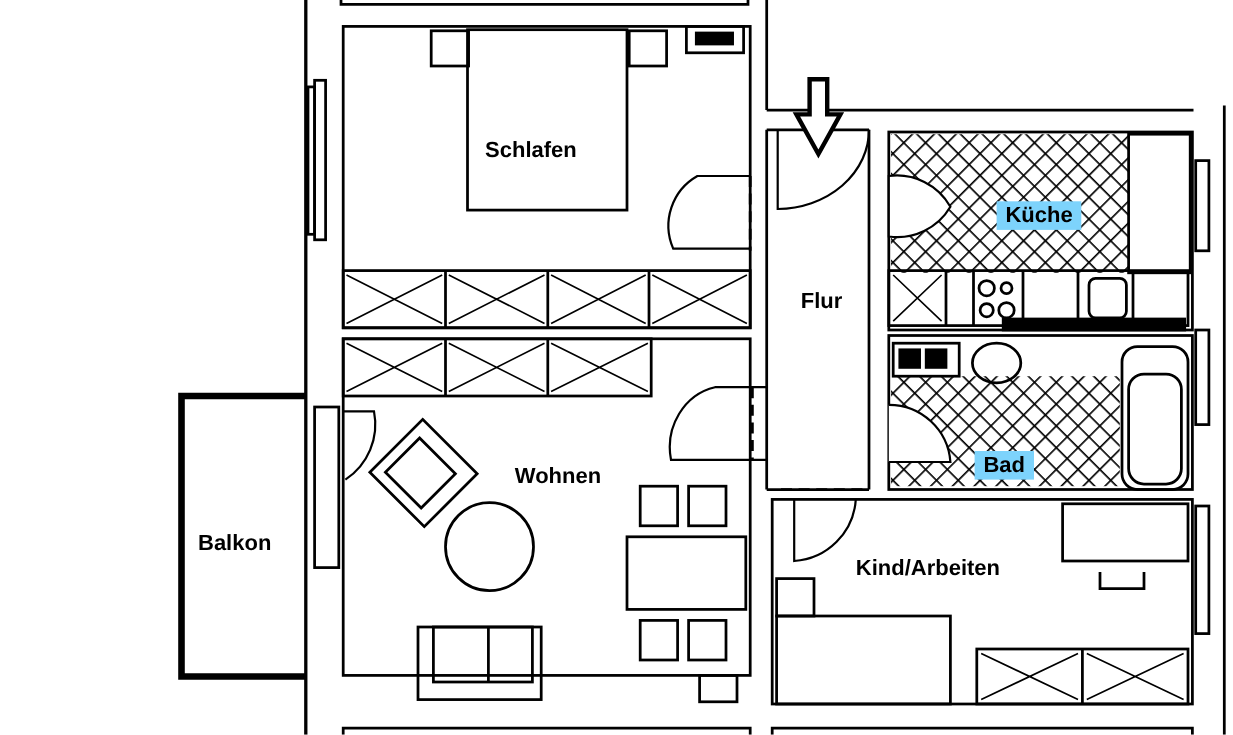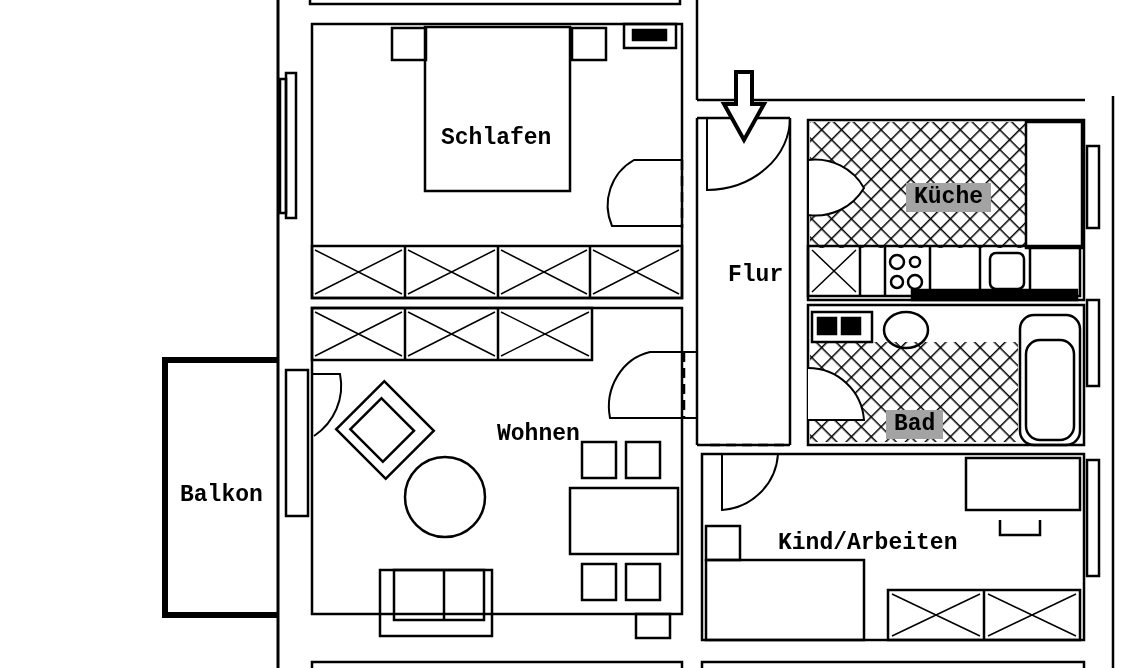--- a/index.html
+++ b/index.html
@@ -1,27 +1,27 @@
 <!DOCTYPE html>
 <html><head>
 <meta charset="utf-8">
 <style>
   html, body { margin: 0; padding: 0; background: #ffffff; }
   body { width: 1121px; height: 668px; overflow: hidden; position: relative; }
   #plan { position: absolute; left: 0; top: 0; }
   .label {
     position: absolute;
-    font-family: Liberation Mono, monospace;
+    font-family: Liberation Sans, sans-serif;
     font-weight: bold;
-    font-size: 23px;
+    font-size: 20px;
     color: #000;
     white-space: nowrap;
     line-height: 1;
   }
-  .label.boxed { background: #a3a3a3; padding: 3px 8px; }
+  .label.boxed { background: #7dd3fc; padding: 3px 8px; }
 </style>
 </head>
 <body>
 
 <svg id="plan" width="1121" height="668" viewBox="0 0 1121 668" xmlns="http://www.w3.org/2000/svg">
   <defs>
     <pattern id="tile" width="14" height="14" patternUnits="userSpaceOnUse" patternTransform="rotate(45)">
       <rect width="14" height="14" fill="#fff"></rect>
       <line x1="0" y1="0" x2="0" y2="14" stroke="#000" stroke-width="3"></line>
       <line x1="0" y1="0" x2="14" y2="0" stroke="#000" stroke-width="3"></line>
@@ -169,15 +169,15 @@
 
   <g>
     <path d="M278 360 H165 V615 H278" fill="none" stroke="#000" stroke-width="6"></path>
   </g>
 </svg>
 
 <div class="label" style="left:441px; top:127px;">Schlafen</div>
 <div class="label" style="left:728px; top:264px;">Flur</div>
 <div class="label boxed" style="left:906px; top:183px;">Küche</div>
 <div class="label boxed" style="left:886px; top:410px;">Bad</div>
-<div class="label" style="left:497px; top:423px;">Wohnen</div>
-<div class="label" style="left:778px; top:507px;margin-top:25px;">Kind/Arbeiten</div>
+<div class="label" style="left:468px; top:423px;">Wohnen</div>
+<div class="label" style="left:778px; top:507px;">Kind/Arbeiten</div>
 <div class="label" style="left:180px; top:484px;">Balkon</div>
 
 </body></html>

